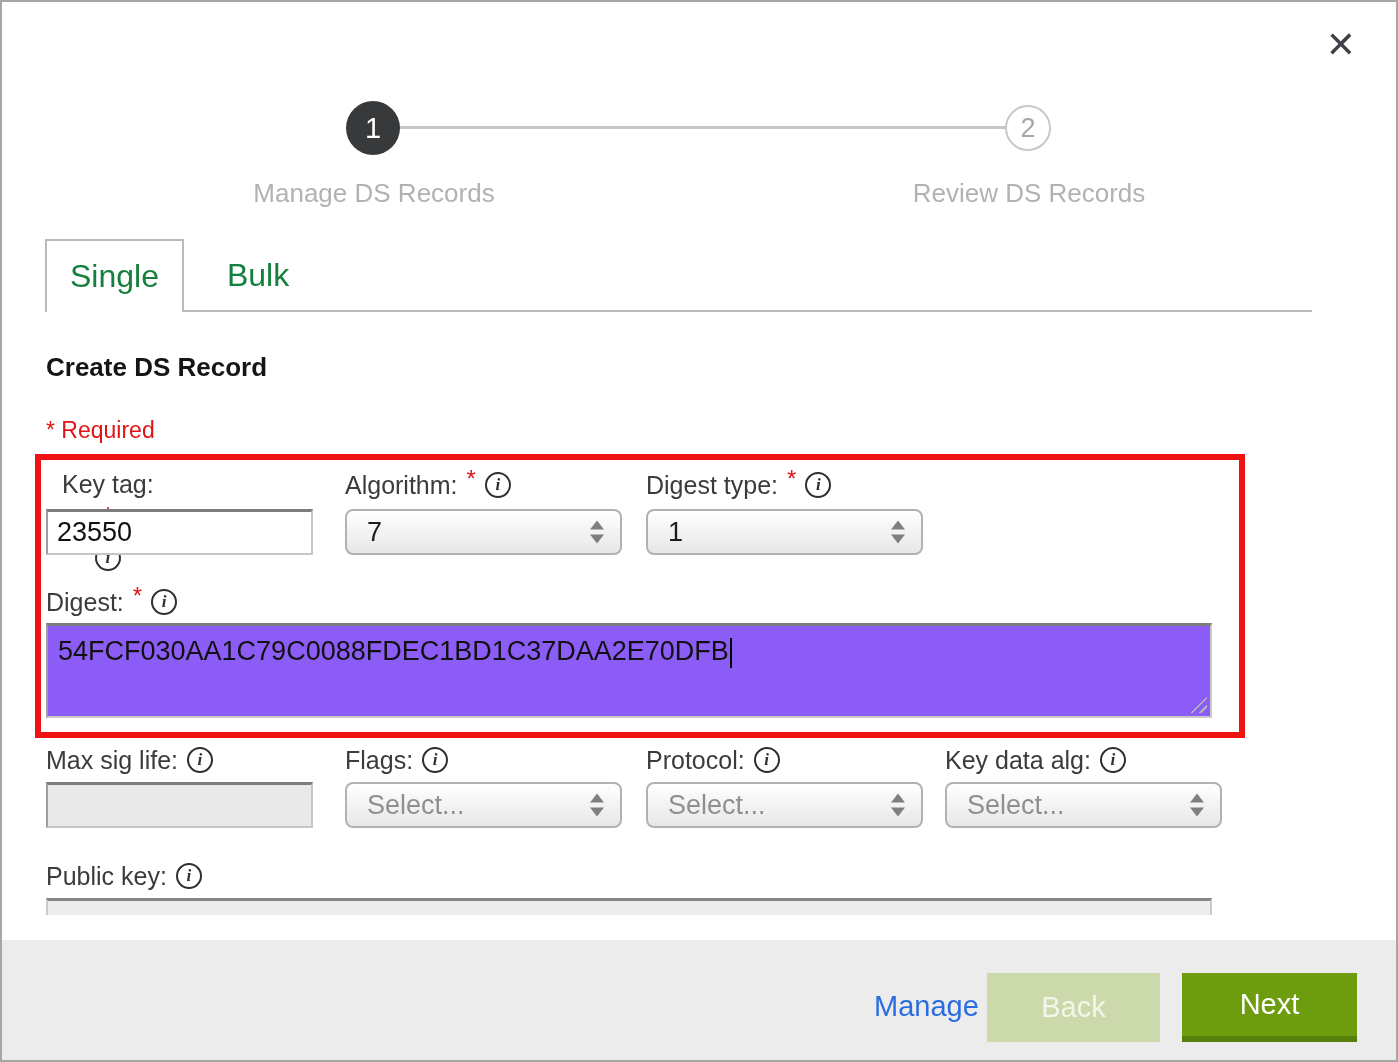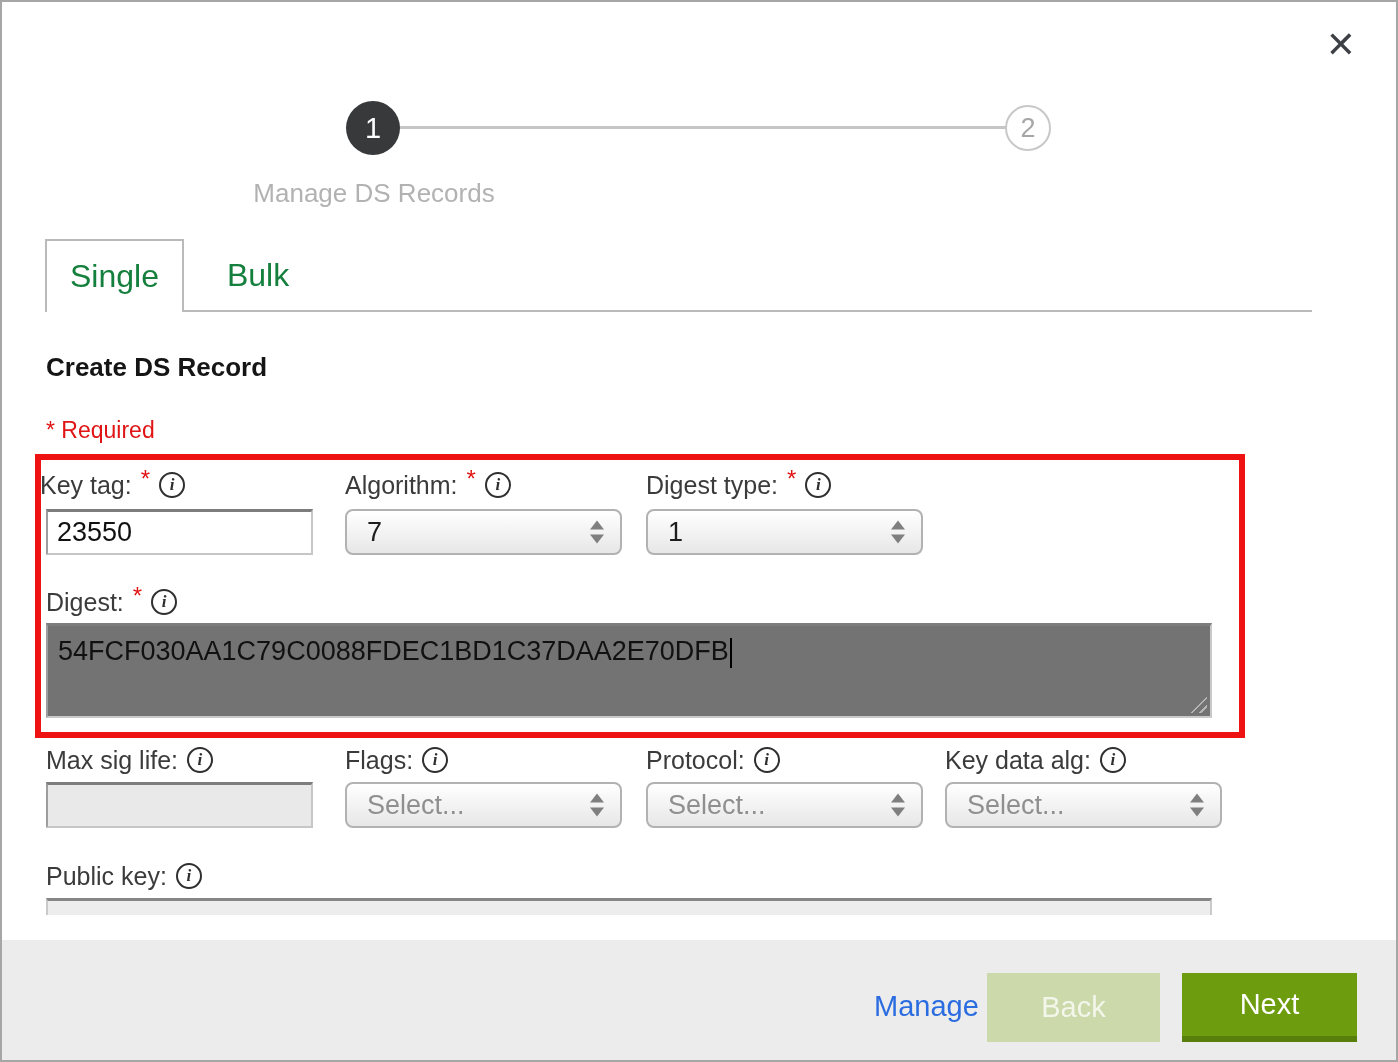--- a/index.html
+++ b/index.html
@@ -37,21 +37,21 @@
 
   
   .text-input{position:absolute;box-sizing:border-box;height:46px;border:2px solid #c6c6c6;border-top:3px solid #7d7d7d;border-left:2px solid #9d9d9d;font-size:27px;padding:9px 9px;color:#111;background:#fff;font-family:inherit;}
   .text-input.disabled{background:#e9e9e9;}
   .selectbox{position:absolute;box-sizing:border-box;height:46px;border:2px solid #b2b2b2;border-radius:8px;background:linear-gradient(#ffffff,#e7e7e7);display:flex;align-items:center;padding:0 46px 0 20px;font-size:27px;color:#1d1d1d;cursor:default;}
   .selectbox.placeholder{color:#8f8f8f;}
   .arrows{position:absolute;right:16px;top:50%;transform:translateY(-50%);display:flex;flex-direction:column;gap:5px;align-items:center;}
   .tri-up{width:0;height:0;border-left:7px solid transparent;border-right:7px solid transparent;border-bottom:9px solid #7f7f7f;}
   .tri-down{width:0;height:0;border-left:7px solid transparent;border-right:7px solid transparent;border-top:9px solid #7f7f7f;}
 
-  .textarea{position:absolute;box-sizing:border-box;border:2px solid #c9c9c9;border-top:3px solid #7d7d7d;border-left:2px solid #9d9d9d;background:#737373;font-size:27px;color:#111;padding:8px 10px;line-height:34px;}
+  .textarea{position:absolute;box-sizing:border-box;border:2px solid #c9c9c9;border-top:3px solid #7d7d7d;border-left:2px solid #9d9d9d;background:#8b5cf6;font-size:27px;color:#111;padding:8px 10px;line-height:34px;}
   .cursor-bar{display:inline-block;width:2px;height:30px;background:#000;vertical-align:middle;margin-left:1px;}
   .resize-handle{position:absolute;right:3px;bottom:3px;width:18px;height:18px;background:repeating-linear-gradient(-45deg,transparent 0 4px,#b5b5b5 4px 6px);clip-path:polygon(100% 0,100% 100%,0 100%);cursor:nwse-resize;}
   .pk-textarea{position:absolute;left:44px;top:896px;width:1166px;height:17px;box-sizing:border-box;border:2px solid #cacaca;border-top:3px solid #868686;border-bottom:none;background:#ededed;}
 
   
   .footer{position:absolute;left:0;right:0;bottom:0;height:120px;background:#ececec;}
   .cancel-link{position:absolute;left:872px;top:988px;font-size:29px;color:#2b6de0;cursor:pointer;}
   .btn{position:absolute;top:971px;height:69px;display:flex;align-items:center;justify-content:center;font-size:29px;box-sizing:border-box;cursor:pointer;}
   .btn-back{left:985px;width:173px;background:#cbd9ab;color:#f3f6ea;cursor:default;}
   .btn-next{left:1180px;width:175px;background:#6d9d0e;border-bottom:6px solid #587f0b;color:#fff;}
@@ -60,31 +60,32 @@
 <body>
 
 <div class="modal">
 
   <div class="close-btn">✕</div>
 
   <div class="step-line"></div>
   <div class="step-circle step-1">1</div>
   <div class="step-circle step-2">2</div>
   <div class="step-label s1">Manage DS Records</div>
+  <div class="step-label s2">Review DS Records</div>
 
   <div class="tab tab-single">Single</div>
   <div class="tab tab-bulk">Bulk</div>
   <div class="tab-underline"></div>
 
   <div class="page-title">Create DS Record</div>
   <div class="required-note">* Required</div>
 
   <div class="highlight-box"></div>
 
-  <div class="field-label" style="left:38px;top:468px;">
+  <div class="field-label" style="left:60px;top:468px;flex-direction:column;">
     <span>Key tag:</span>
     <span class="req">*</span>
     <span class="info">i</span>
   </div>
   <div class="field-label" style="left:343px;top:468px;">
     <span>Algorithm:</span>
     <span class="req">*</span>
     <span class="info">i</span>
   </div>
   <div class="field-label" style="left:644px;top:468px;">

